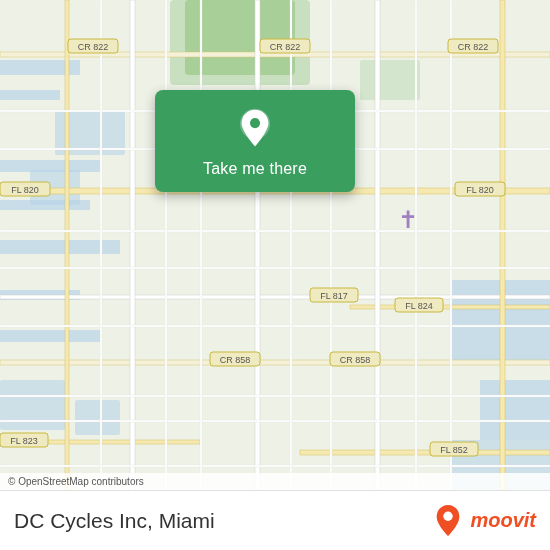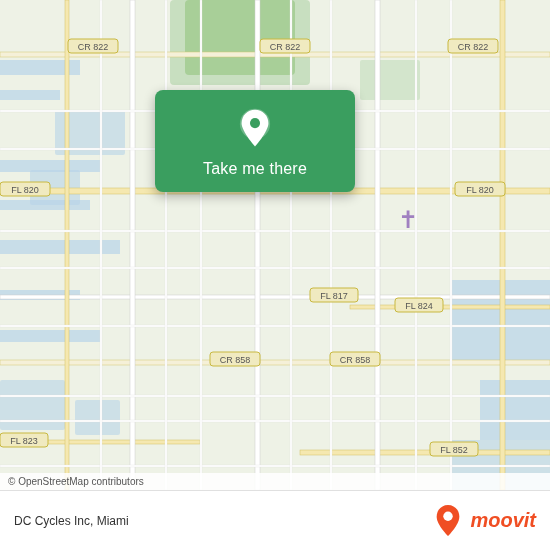--- a/index.html
+++ b/index.html
@@ -78,21 +78,21 @@
       height: 60px;
       background: #fff;
       border-top: 1px solid #e0e0e0;
       display: flex;
       align-items: center;
       justify-content: space-between;
       padding: 0 14px;
     }
 
     #app-title {
-      font-size: 12px;
+      font-size: 21px;
       color: #333;
       font-weight: 400;
     }
 
     
     #moovit-logo {
       display: flex;
       align-items: center;
       gap: 8px;
     }

